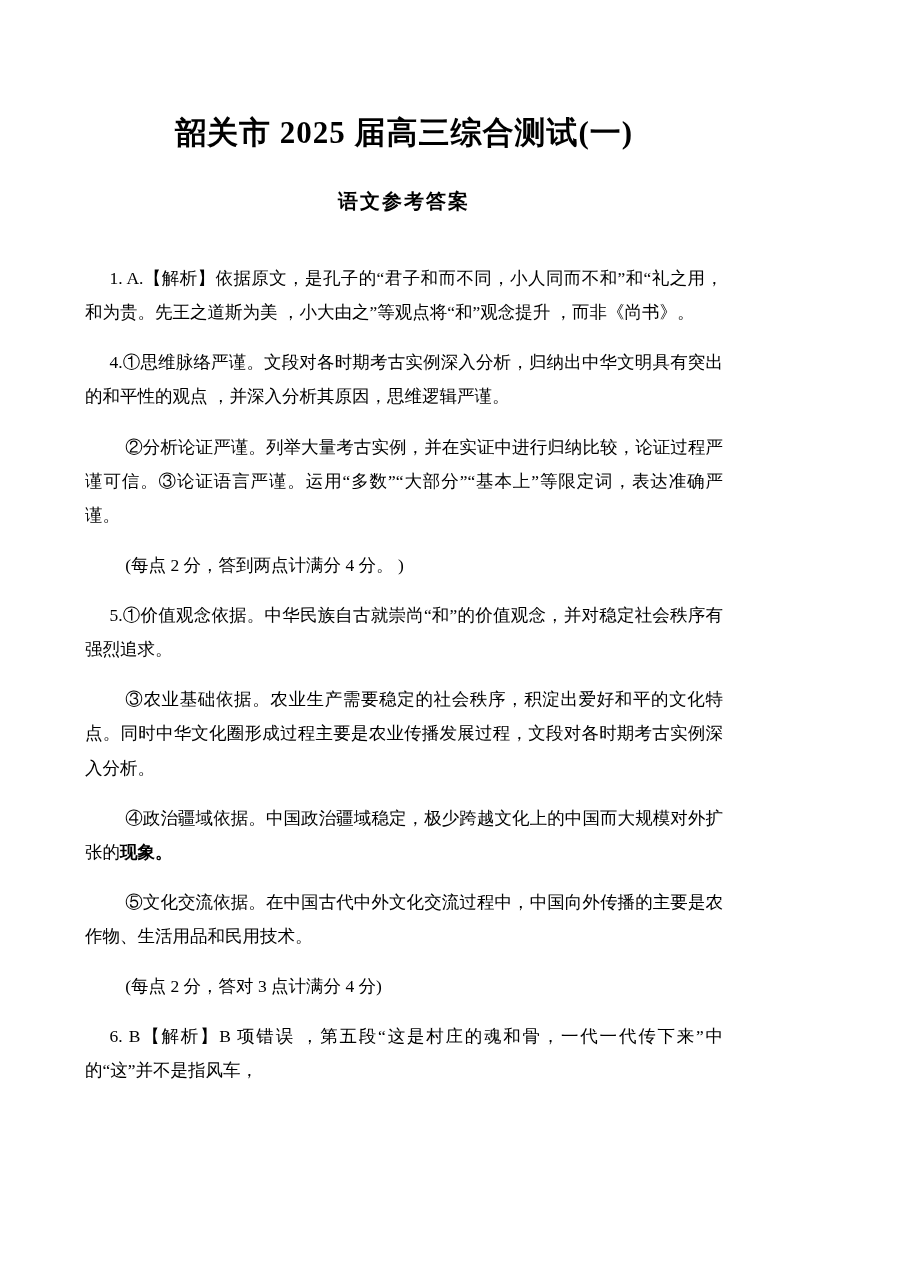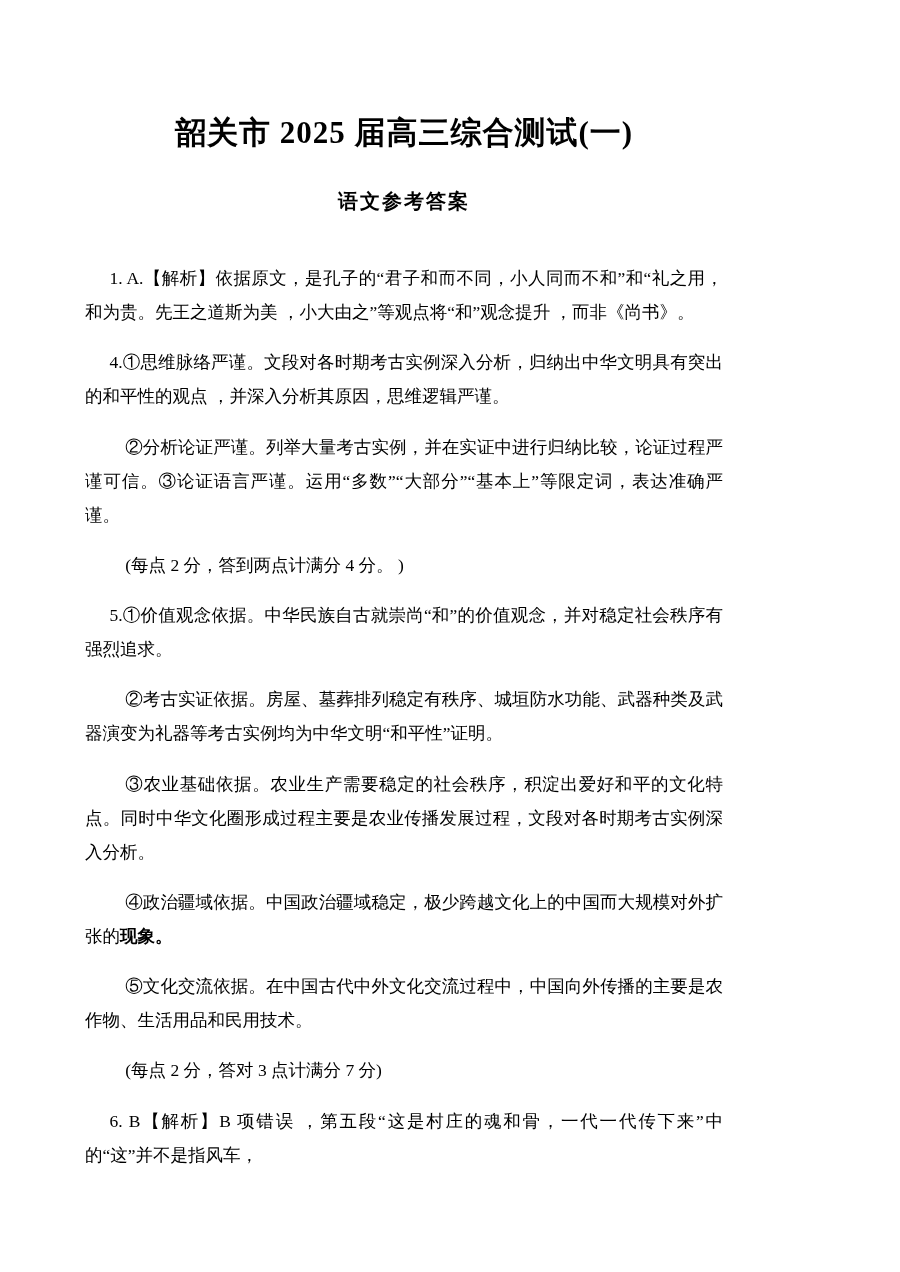--- a/index.html
+++ b/index.html
@@ -61,26 +61,25 @@
 
 
     <p class="para indent-1"><span>4.①思维脉络严谨。文段对各时期考古实例深入分析，归纳出中华文明具有突出的和平性的观点 ，并深入分析其原因，思维逻辑严谨。</span></p>
 
     <p class="para indent-2"><span>②分析论证严谨。列举大量考古实例，并在实证中进行归纳比较，论证过程严谨可信。③论证语言严谨。运用“多数”“大部分”“基本上”等限定词，表达准确严谨。</span></p>
 
     <p class="para indent-2"><span>(每点 2 分，答到两点计满分 4 分。  )</span></p>
 
     <p class="para indent-1"><span>5.①价值观念依据。中华民族自古就崇尚“和”的价值观念，并对稳定社会秩序有强烈追求。</span></p>
 
-    <p class="para indent-2"><span>②考古实证依据。房屋、墓葬排列稳定有秩序、城垣防水功能、武器种类及武器演变为礼器等考古实例均为中华文明“和平性”证明。</span></p>
 
     <p class="para indent-2"><span>③农业基础依据。农业生产需要稳定的社会秩序，积淀出爱好和平的文化特点。同时中华文化圈形成过程主要是农业传播发展过程，文段对各时期考古实例深入分析。</span></p>
 
     <p class="para indent-2"><span>④政治疆域依据。中国政治疆域稳定，极少跨越文化上的中国而大规模对外扩张的</span><strong>现象。</strong></p>
 
     <p class="para indent-2"><span>⑤文化交流依据。在中国古代中外文化交流过程中，中国向外传播的主要是农作物、生活用品和民用技术。</span></p>
 
-    <p class="para indent-2"><span>(每点 2 分，答对 3 点计满分 7 分)</span></p>
+    <p class="para indent-2"><span>(每点 2 分，答对 3 点计满分 4 分)</span></p>
 
     <p class="para indent-1"><span>6.  B【解析】B 项错误 ，第五段“这是村庄的魂和骨，一代一代传下来”中的“这”并不是指风车，</span></p>
 
   </div>
 </div>
 
 </body></html>

